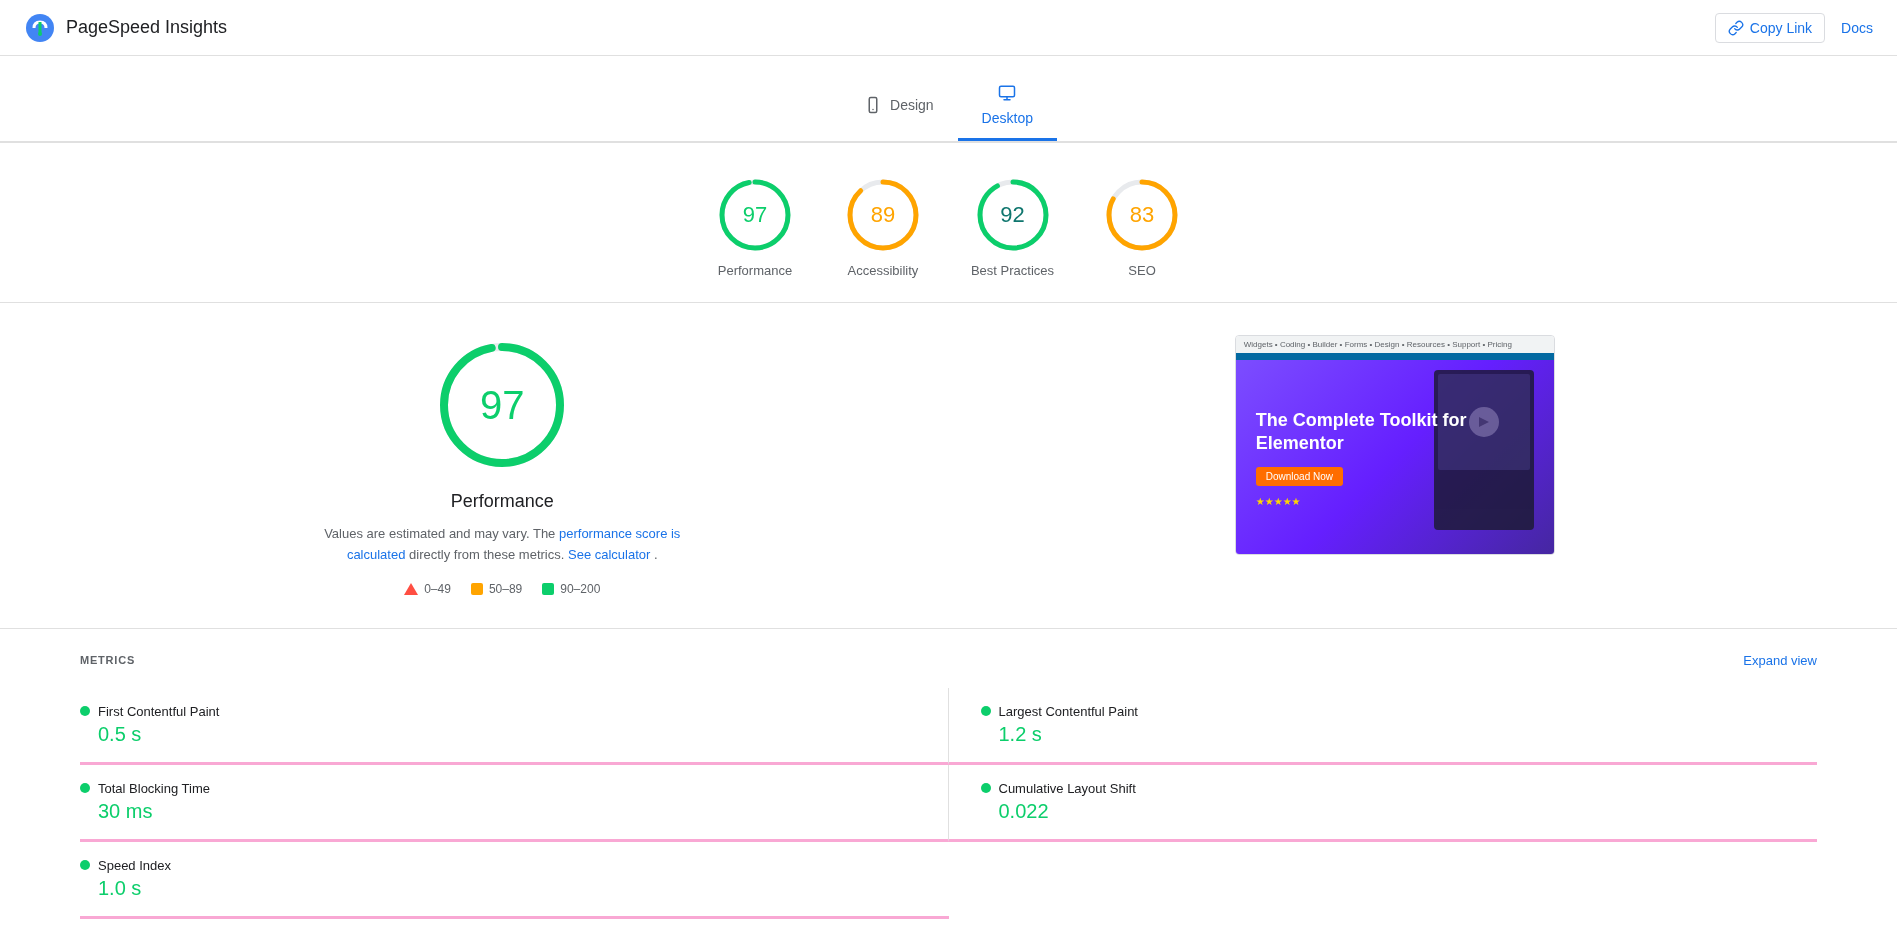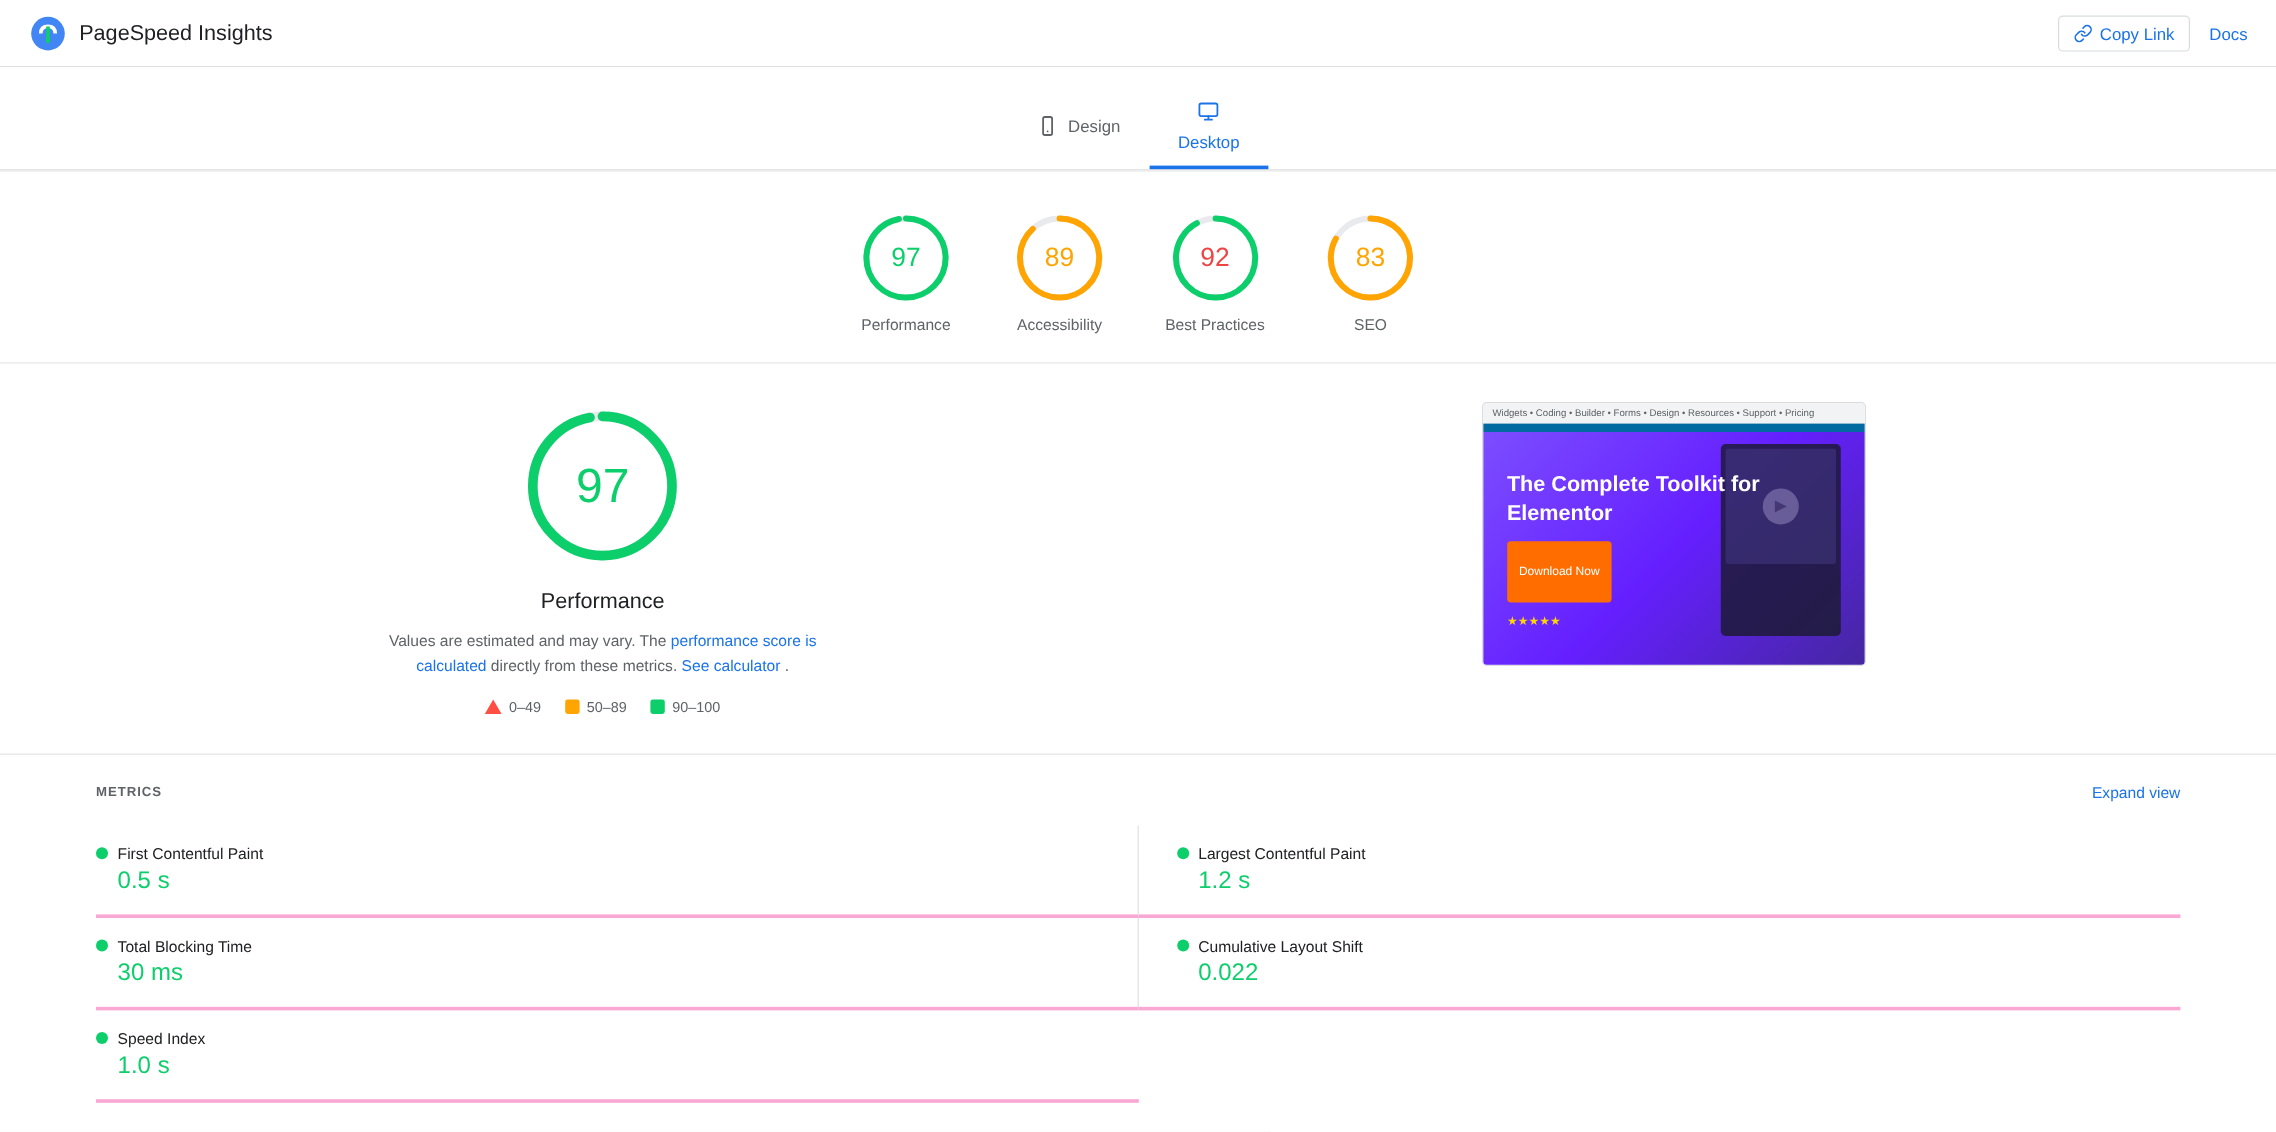--- a/index.html
+++ b/index.html
@@ -264,21 +264,21 @@
       font-size: 18px;
       font-weight: 700;
       line-height: 1.3;
       margin-bottom: 12px;
     }
     .screenshot-btn {
       background: #ff6d00;
       color: #fff;
       border: none;
       border-radius: 3px;
-      padding: 20px 10px;
+      padding: 4px 10px;
       font-size: 10px;
       cursor: pointer;
     }
     .screenshot-mockup {
       position: absolute;
       right: 20px;
       top: 10px;
       width: 100px;
       height: 160px;
       background: #1a1a2e;
@@ -419,21 +419,21 @@
       </div>
       <span class="score-label">Accessibility</span>
     </div>
 
     <div class="score-card">
       <div class="score-circle">
         <svg class="circle-svg" viewBox="0 0 80 80">
           <circle class="circle-bg" cx="40" cy="40" r="33"></circle>
           <circle class="circle-fg" cx="40" cy="40" r="33" stroke="#0cce6b" stroke-dasharray="207.35" stroke-dashoffset="16.59"></circle>
         </svg>
-        <span class="score-number" style="color:#ef4444;">92</span>
+        <span class="score-number" style="color:#0f766e;">92</span>
       </div>
       <span class="score-label">Best Practices</span>
     </div>
 
     <div class="score-card">
       <div class="score-circle">
         <svg class="circle-svg" viewBox="0 0 80 80">
           <circle class="circle-bg" cx="40" cy="40" r="33"></circle>
           <circle class="circle-fg" cx="40" cy="40" r="33" stroke="#ffa400" stroke-dasharray="207.35" stroke-dashoffset="35.25"></circle>
         </svg>
@@ -468,21 +468,21 @@
         <div class="legend-item">
           <div class="legend-triangle"></div>
           <span>0–49</span>
         </div>
         <div class="legend-item">
           <div class="legend-dot" style="background:#ffa400; border-radius:2px;"></div>
           <span>50–89</span>
         </div>
         <div class="legend-item">
           <div class="legend-dot" style="background:#0cce6b;"></div>
-          <span>90–100</span>
+          <span>90–200</span>
         </div>
       </div>
     </div>
 
     <div class="screenshot-area">
       <div class="screenshot-frame">
         <div class="screenshot-top-bar">
           <span style="font-size:8px;">Widgets • Coding • Builder • Forms • Design • Resources • Support • Pricing</span>
         </div>
         <div class="screenshot-content">

